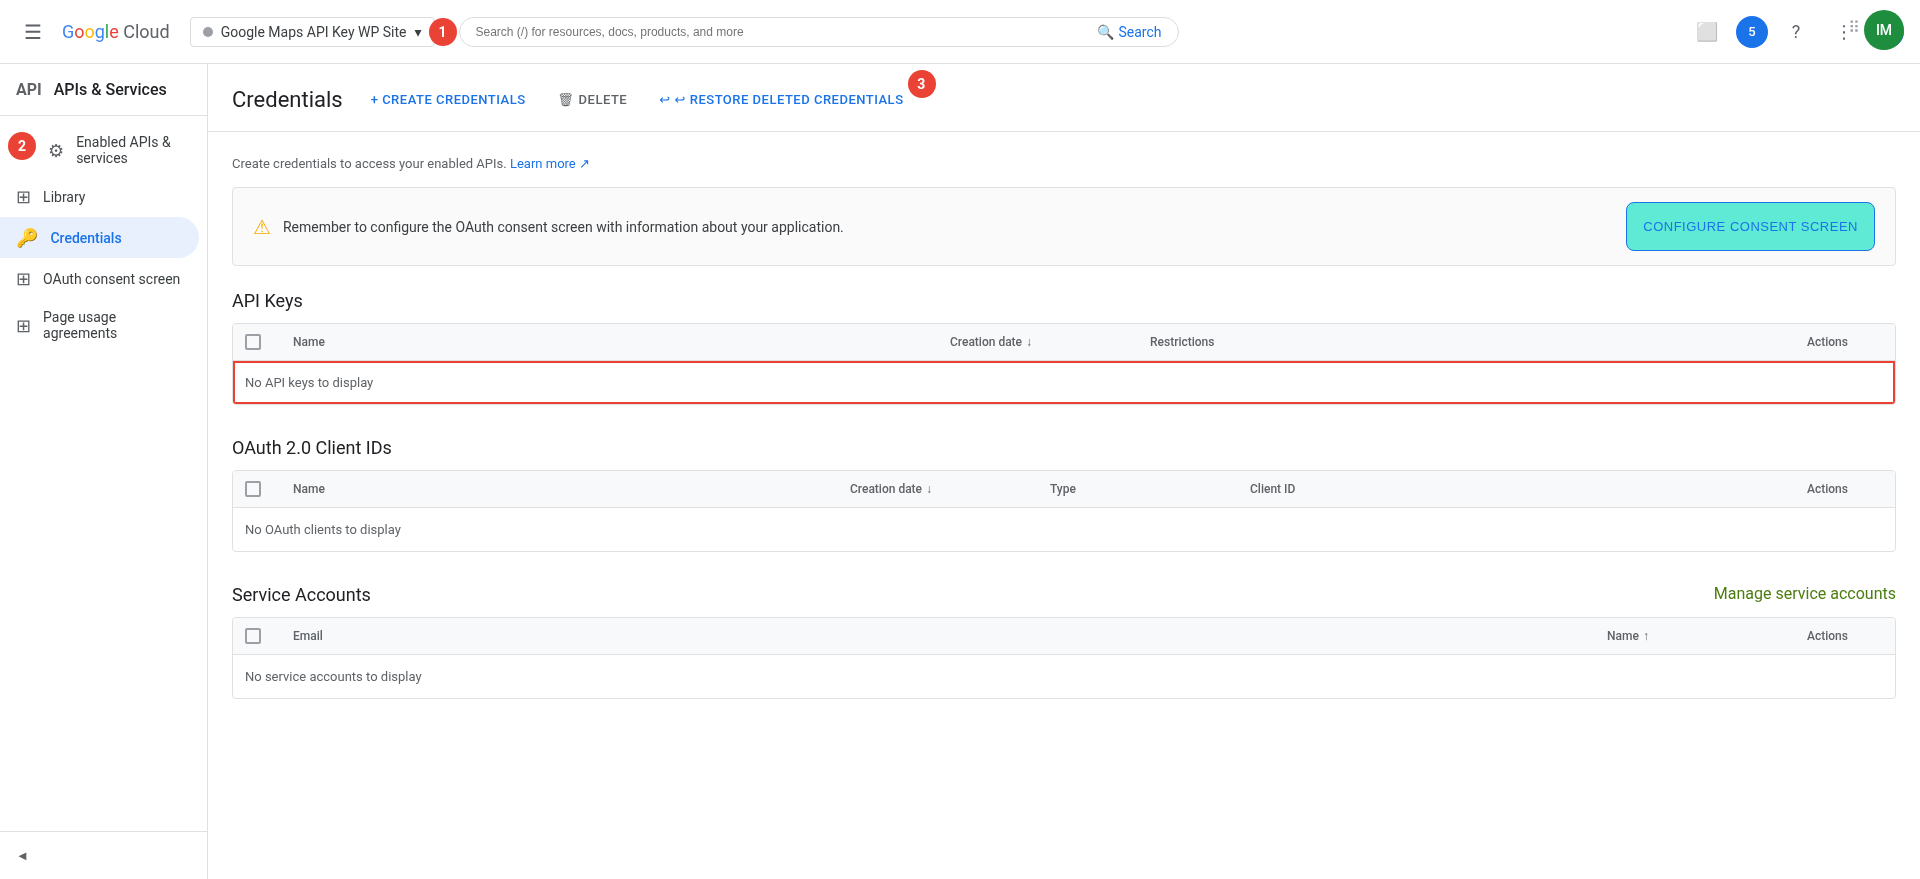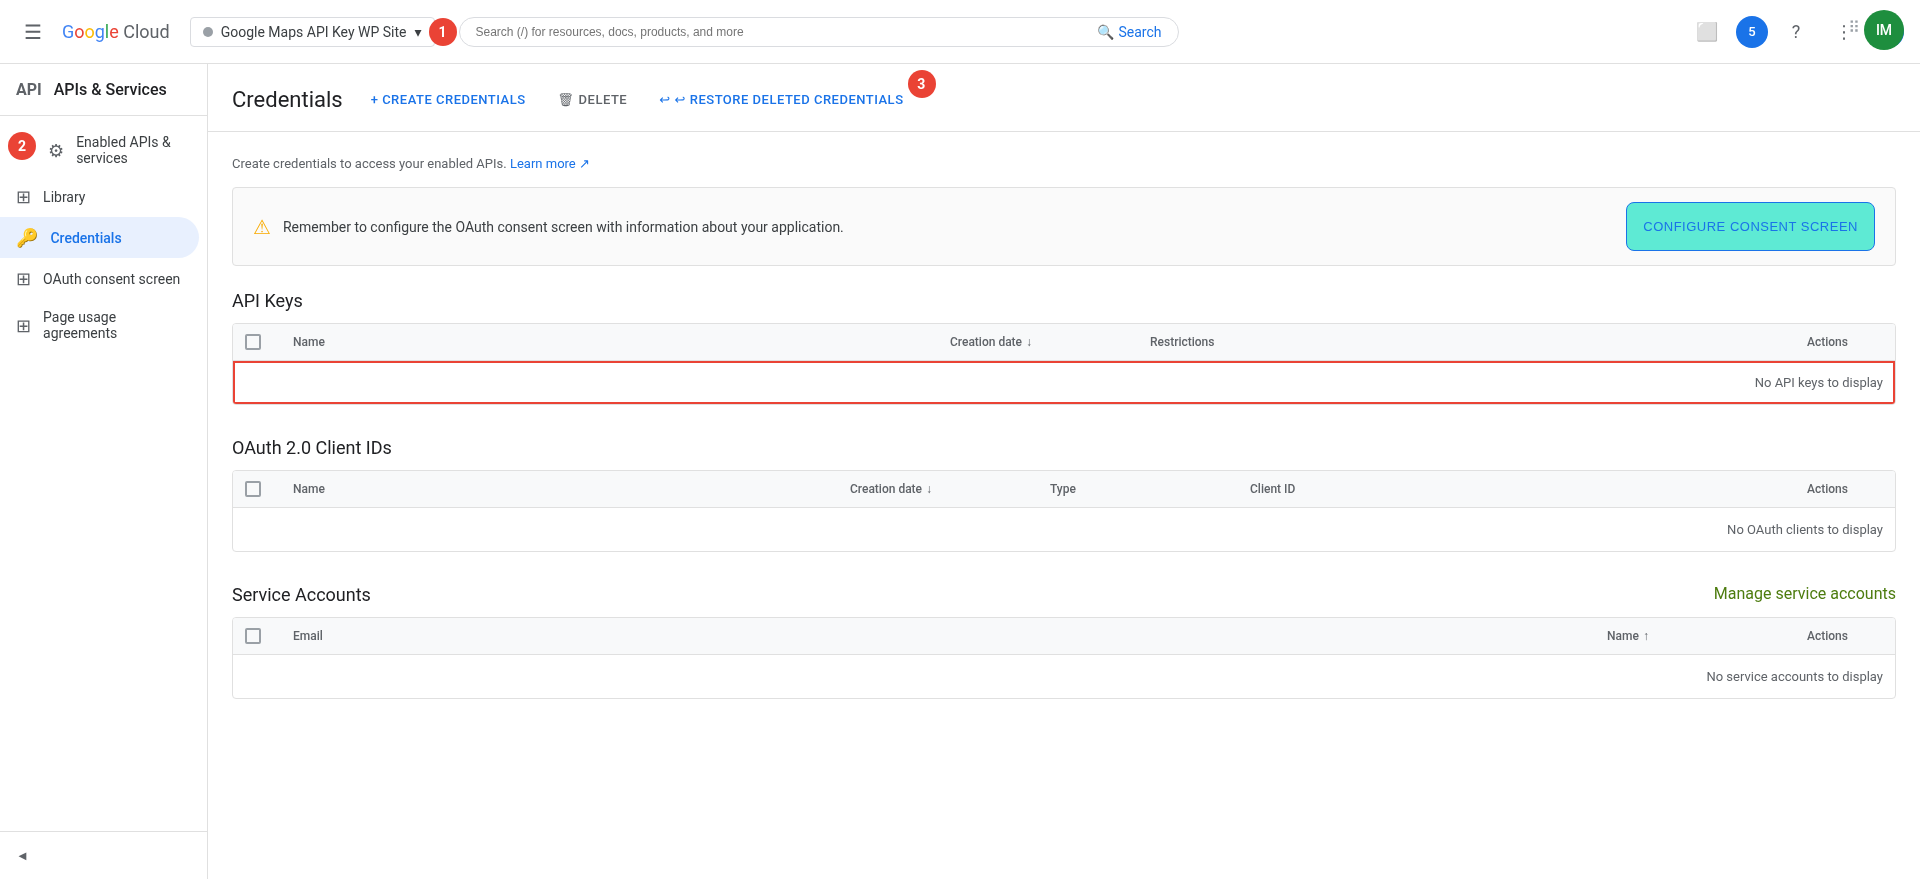--- a/index.html
+++ b/index.html
@@ -126,21 +126,21 @@
     }
     .api-keys-header { grid-template-columns: 48px 1fr 200px 1fr 100px; }
     .oauth-header { grid-template-columns: 48px 1fr 200px 200px 1fr 100px; }
     .service-header { grid-template-columns: 48px 1fr 200px 100px; }
 
     .th {
       font-size: 12px; font-weight: 500; color: #5f6368;
       padding: 0 12px; display: flex; align-items: center; gap: 4px;
     }
     .table-row { display: grid; border-bottom: 1px solid #e0e0e0; }
-    .table-row:last-child { border-bottom: none; text-align: right; }
+    .table-row:last-child { border-bottom: none; }
 
     .empty-cell { grid-column: 1 / -1; padding: 14px 12px; font-size: 13px; color: #5f6368; }
     .empty-highlighted { outline: 2px solid #ea4335; outline-offset: -2px; }
 
     .sort-arrow { font-size: 12px; }
     .checkbox { width: 16px; height: 16px; border: 2px solid #9aa0a6; border-radius: 2px; }
     .grid-dots { color: #9aa0a6; font-size: 20px; cursor: pointer; }
   </style>
 </head>
 <body>

